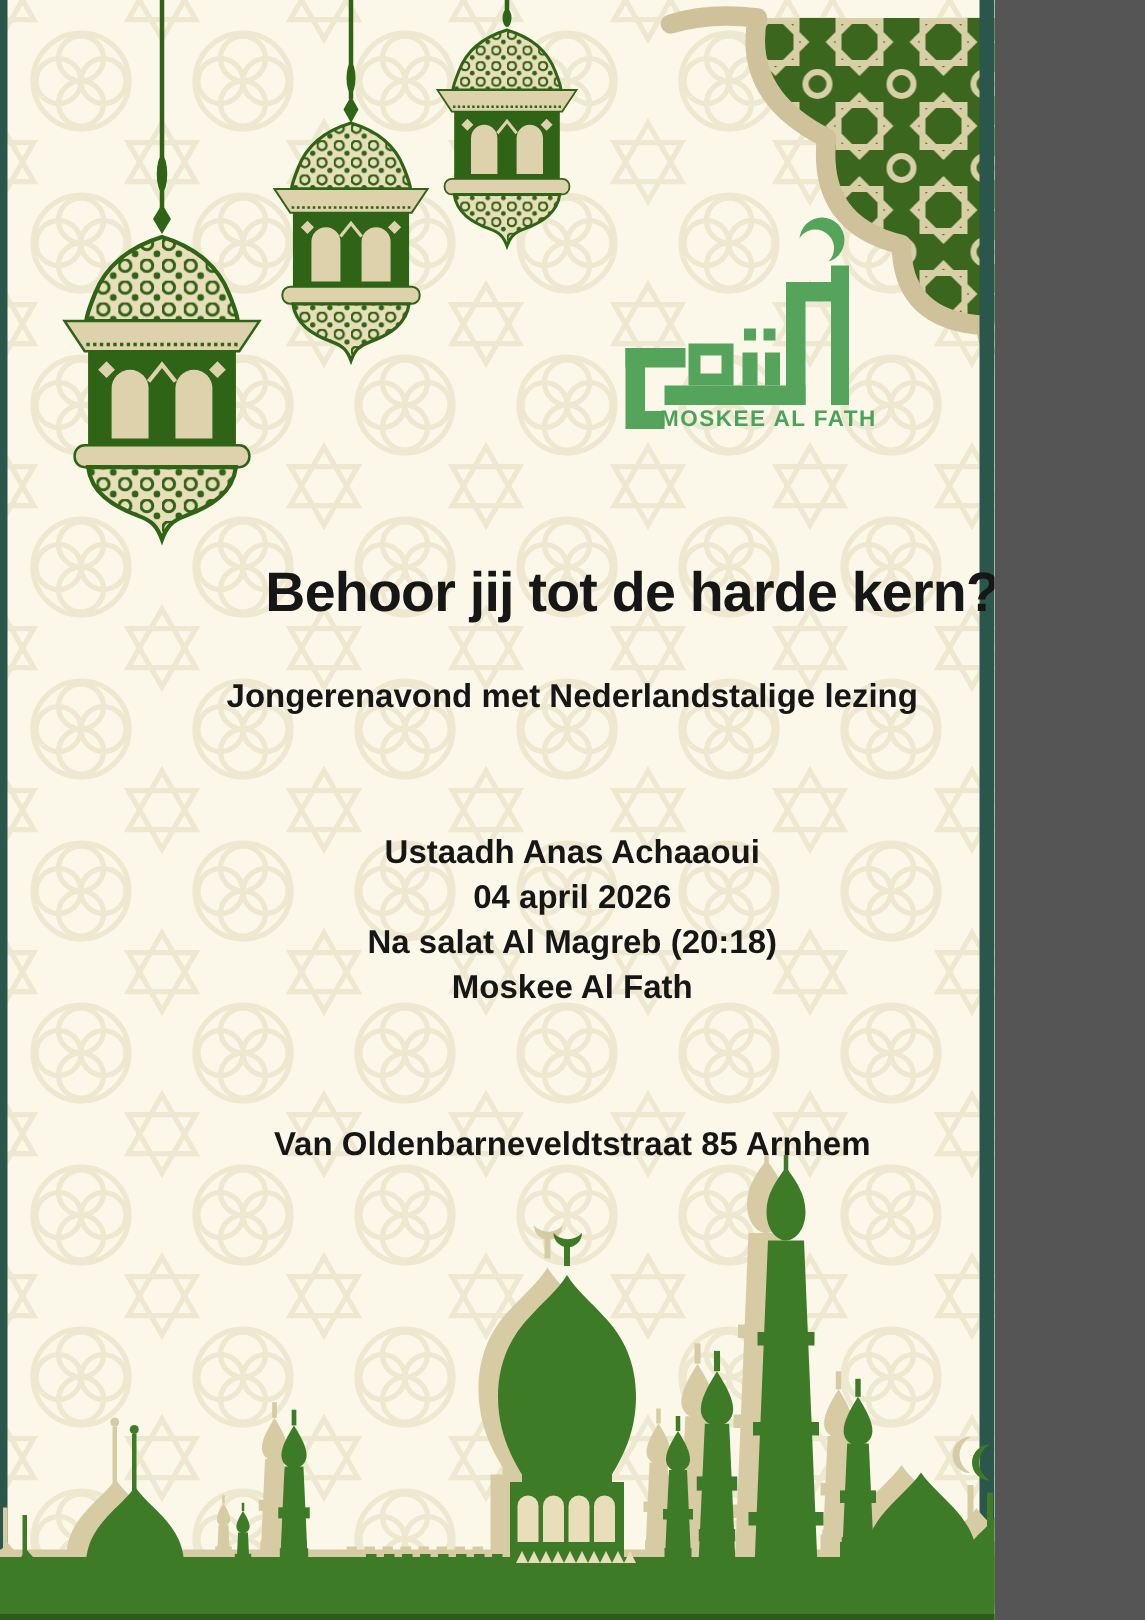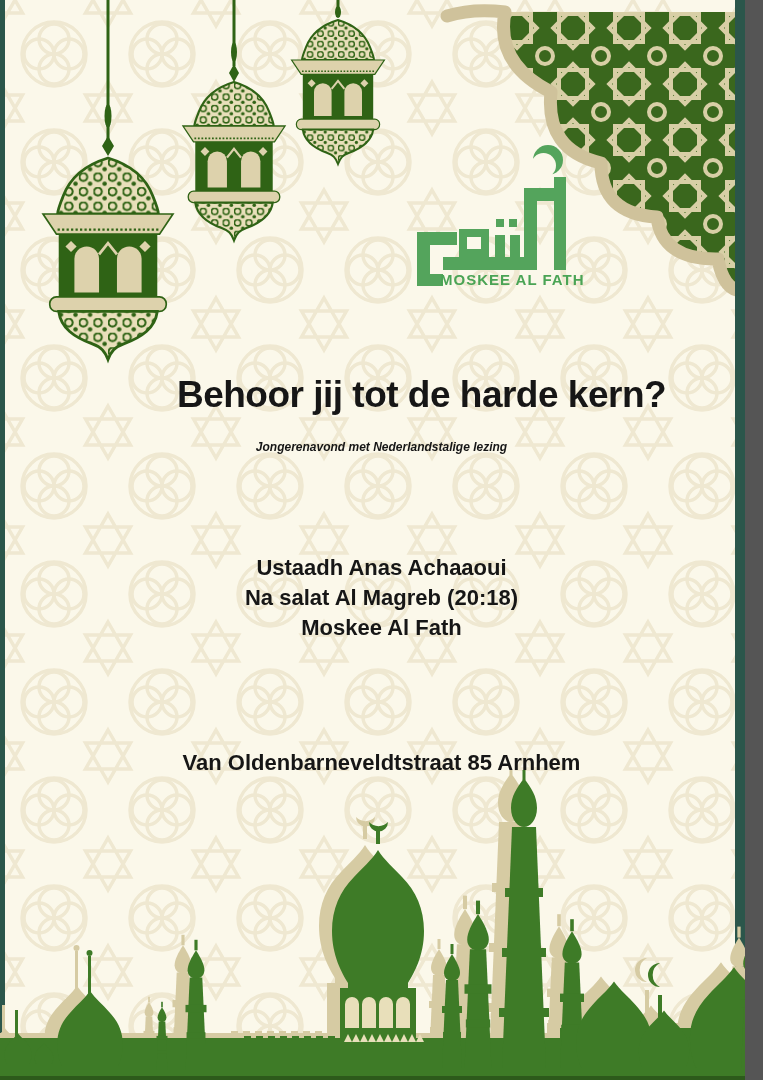--- a/index.html
+++ b/index.html
@@ -1,27 +1,27 @@
 <!DOCTYPE html>
 <html><head>
 <meta charset="utf-8">
 <style>
   html,body{margin:0;padding:0;background:#555;}
   .poster{
-    position:relative;width:745px;height:1080px;overflow:hidden;
+    position:relative;width:663px;height:1080px;overflow:hidden;
     background:#fbf8ea;font-family:"Liberation Sans",sans-serif;
   }
   .abs{position:absolute;}
   .edge{position:absolute;top:0;bottom:0;background:#2b564b;z-index:4;}
   .edge.left{left:0;width:5px;}
   .edge.right{right:0;width:10px;}
   .bottom-strip{position:absolute;left:0;bottom:0;width:763px;height:4px;background:#2d5a1b;z-index:6;}
   .txt{position:absolute;left:0;width:763px;text-align:center;color:#161616;z-index:5;}
   .heading{top:374px;font-size:37px;font-weight:bold;letter-spacing:-0.5px;margin-left:40px;}
-  .subtitle{top:431px;font-size:12px;font-weight:bold;line-height:32px;font-style:italic;}
+  .subtitle{top:448px;font-size:22px;font-weight:bold;line-height:32px;}
   .details{top:553px;font-size:22px;font-weight:bold;line-height:30px;}
   .address{top:731px;font-size:22px;font-weight:bold;margin-top:19px;}
   .wordmark{position:absolute;left:440px;top:271px;width:200px;text-align:left;
     font-size:15px;font-weight:bold;letter-spacing:1px;color:#4aa455;z-index:5;}
   svg{display:block;}
   .z2{z-index:2;}
 </style>
 </head>
 <body>
 
@@ -135,20 +135,21 @@
   <div class="wordmark">MOSKEE AL FATH</div>
 
   <div class="txt heading">Behoor jij tot de harde kern?</div>
 
   <div class="txt subtitle">
     <div>Jongerenavond met Nederlandstalige lezing</div>
   </div>
 
   <div class="txt details">
     <div>Ustaadh Anas Achaaoui</div>
+    <div>04 april 2026</div>
     <div>Na salat Al Magreb (20:18)</div>
     <div>Moskee Al Fath</div>
   </div>
 
   <div class="txt address">Van Oldenbarneveldtstraat 85 Arnhem</div>
 
   <svg class="abs" style="left:0;bottom:0;z-index:5" width="763" height="310" viewBox="0 0 763 310">
     <defs>
       <g id="dome-s">
         <path d="M0,-96 C7,-86 16,-79 24,-70 C35,-58 42,-46 42,-28 C42,-13 38,-4 36,0 L-36,0 C-38,-4 -42,-13 -42,-28 C-42,-46 -35,-58 -24,-70 C-16,-79 -7,-86 0,-96 Z"></path>

